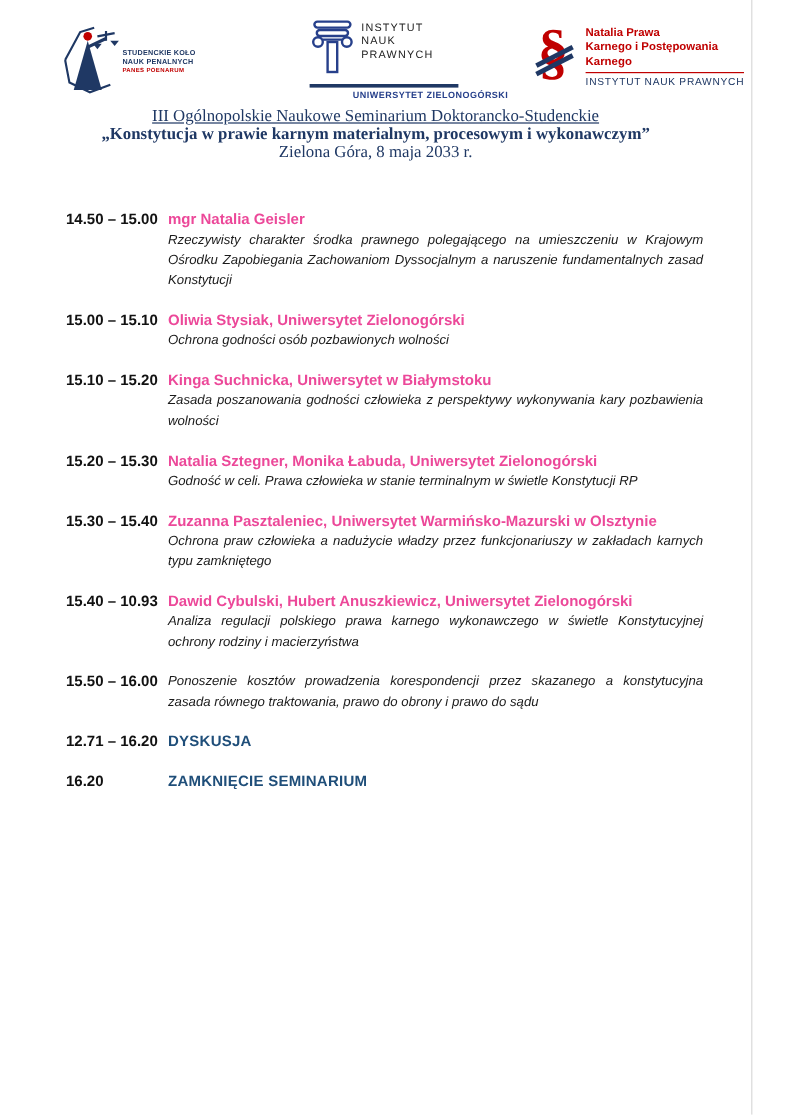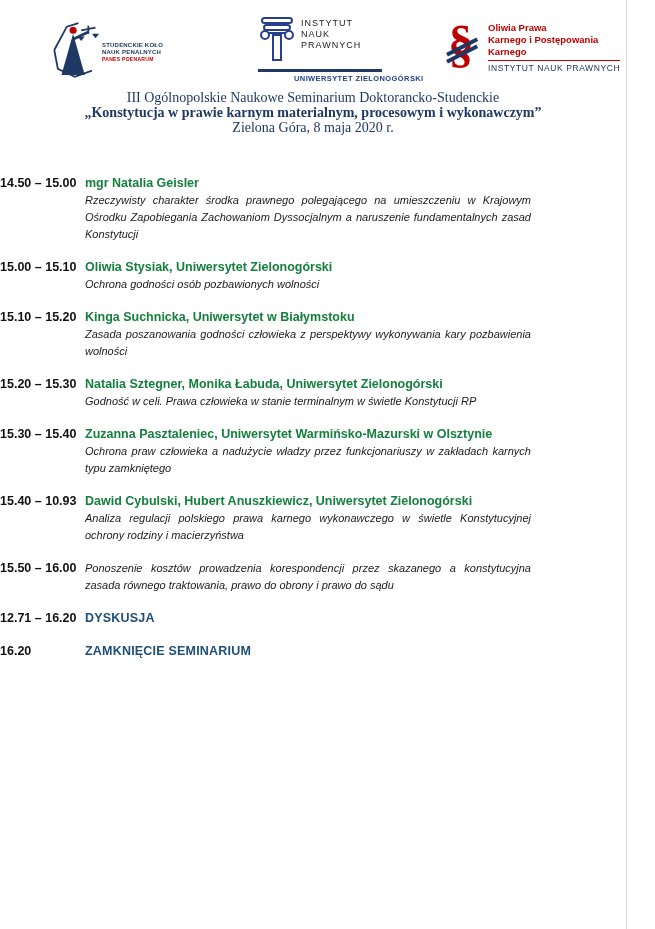--- a/index.html
+++ b/index.html
@@ -32,30 +32,30 @@
   .para-stripe { position:absolute; width:34px; height:3.5px; background:#1f3864; left:-3px; transform:rotate(-27deg); }
   .para-stripe.s1 { top:25px; }
   .para-stripe.s2 { top:32px; }
   .kpk-text { margin-left:8px; margin-top:2px; }
   .kpk-line { font-size:9.5px; font-weight:bold; color:#c00000; line-height:12px; white-space:nowrap; }
   .kpk-sep { border-top:1.5px solid #c00000; margin:2px 0 2px 0; width:132px; }
   .kpk-sub { font-size:8.5px; color:#1f3864; letter-spacing:.6px; white-space:nowrap; }
 
   
   .title-block { text-align:center; color:#1f3864; font-family:"Liberation Serif", serif; margin-top:2px; }
-  .title-line1 { font-size:14px; line-height:15px; }
+  .title-line1 { font-size:14px; line-height:15px;text-decoration:underline; }
   .title-line2 { font-size:14px; line-height:15px; font-weight:bold; }
   .title-line3 { font-size:14px; line-height:15px; }
 
   
-  .schedule { margin-top:40px; color:#1a1a1a; }
+  .schedule { margin-top:40px; padding-left:55px; color:#1a1a1a; }
   .entry { display:flex; margin-bottom:16px; }
   .entry .time { width:85px; flex:0 0 auto; font-weight:bold; font-size:12.5px; line-height:17px; color:#111; white-space:nowrap; }
   .entry .content { width:446px; }
-  .speaker { font-weight:bold; font-size:12.5px; line-height:17px; color:#15803d; }
+  .speaker { font-weight:bold; font-size:12.5px; line-height:17px; color:#ec4899; }
   .topic { font-style:italic; font-size:11px; line-height:17px; text-align:justify; color:#1a1a1a; }
   .event { font-weight:bold; font-size:12.5px; line-height:17px; color:#1f4e79; letter-spacing:.2px; }
 </style>
 </head>
 <body>
 
 <div class="page">
 
   <div class="header">
 
@@ -103,33 +103,33 @@
       </div>
     </div>
 
     <div class="logo-right">
       <div class="para-symbol">
         <span class="para-glyph">§</span>
         <span class="para-stripe s1"></span>
         <span class="para-stripe s2"></span>
       </div>
       <div class="kpk-text">
-        <div class="kpk-line">Oliwia Prawa</div>
+        <div class="kpk-line">Natalia Prawa</div>
         <div class="kpk-line">Karnego i Postępowania</div>
         <div class="kpk-line">Karnego</div>
         <div class="kpk-sep"></div>
         <div class="kpk-sub">INSTYTUT NAUK PRAWNYCH</div>
       </div>
     </div>
   </div>
 
   <div class="title-block">
     <div class="title-line1">III Ogólnopolskie Naukowe Seminarium Doktorancko-Studenckie</div>
     <div class="title-line2">„Konstytucja w prawie karnym materialnym, procesowym i wykonawczym”</div>
-    <div class="title-line3">Zielona Góra, 8 maja 2020 r.</div>
+    <div class="title-line3">Zielona Góra, 8 maja 2033 r.</div>
   </div>
 
   <div class="schedule">
 
     <div class="entry">
       <div class="time">14.50 – 15.00</div>
       <div class="content">
         <div class="speaker">mgr Natalia Geisler</div>
         <div class="topic">Rzeczywisty charakter środka prawnego polegającego na umieszczeniu w Krajowym Ośrodku Zapobiegania Zachowaniom Dyssocjalnym a naruszenie fundamentalnych zasad Konstytucji</div>
       </div>

